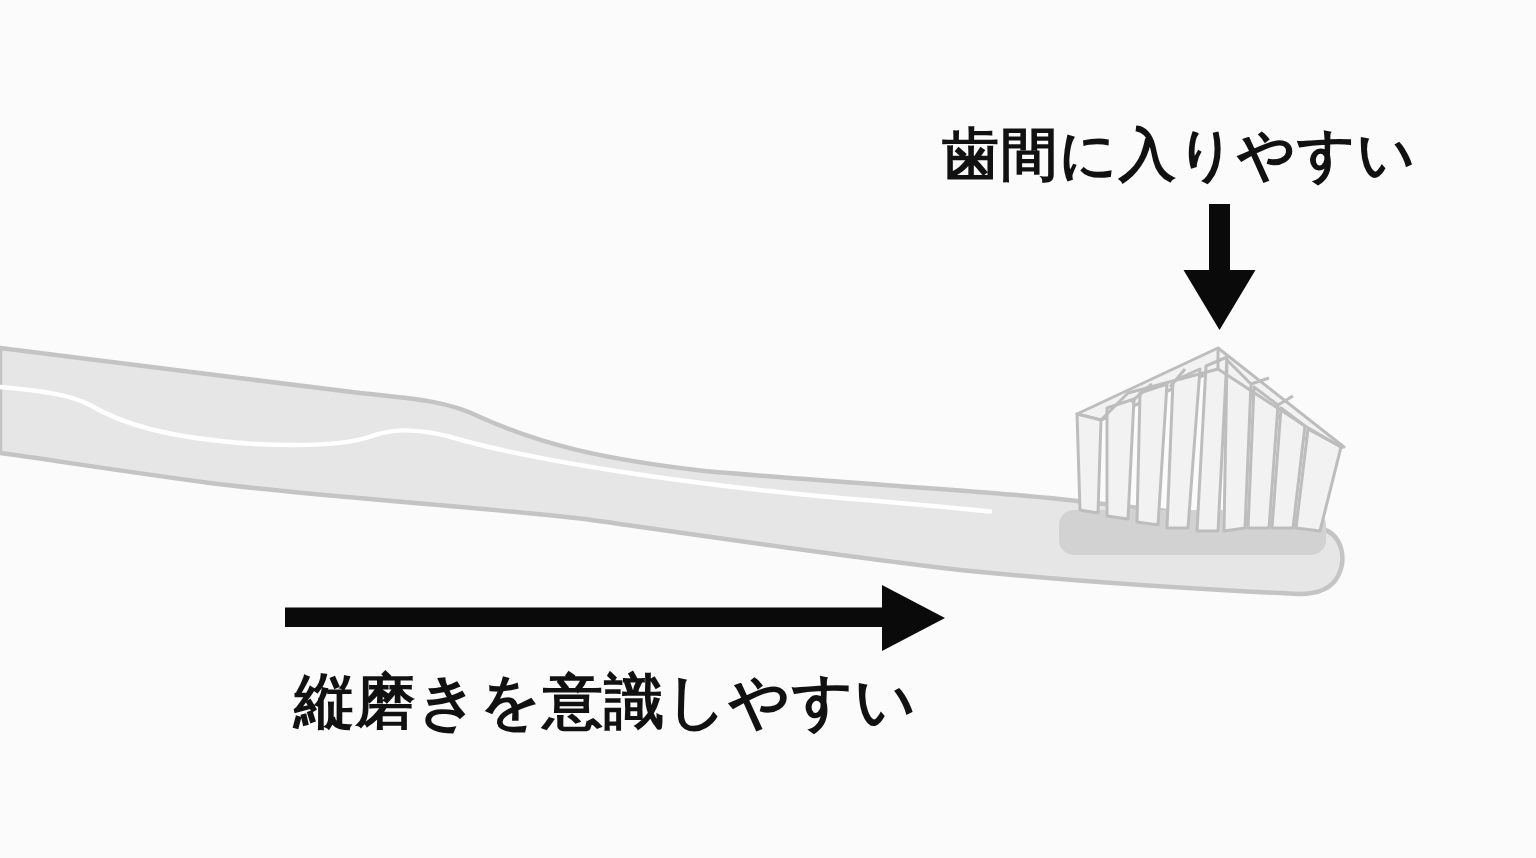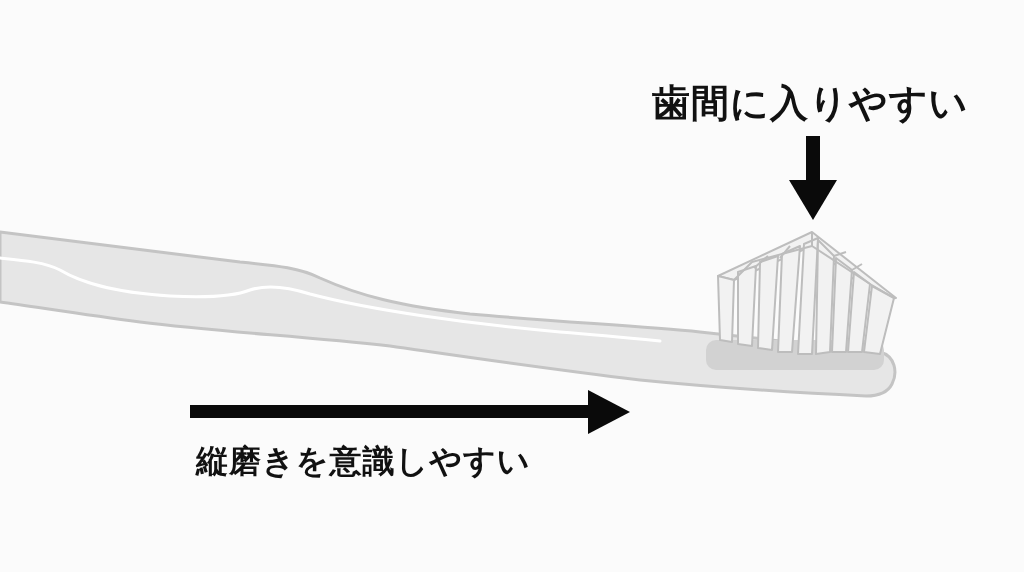--- a/index.html
+++ b/index.html
@@ -10,22 +10,22 @@
     position: relative;
   }
   .canvas { position: absolute; left: 0; top: 0; width: 1024px; height: 572px; }
   .label {
     position: absolute;
     font-weight: bold;
     color: #111111;
     white-space: nowrap;
     letter-spacing: 1px;
   }
-  .label-top { left: 652px; top: 78px; font-size: 38px; }
-  .label-bottom { left: 196px; top: 440px; font-size: 32px; }
+  .label-top { left: 628px; top: 78px; font-size: 38px; }
+  .label-bottom { left: 196px; top: 440px; font-size: 40px; }
 </style>
 </head>
 <body>
 
 <svg class="canvas" viewBox="0 0 1024 572" xmlns="http://www.w3.org/2000/svg">
 
   <g>
     <path d="M0,232 C60,240 160,252 240,262 C280,266 300,268 320,278 C360,296 400,306 470,314
              C560,322 640,326 700,332 L880,352 C895,356 898,372 892,384
              C888,392 880,396 866,396 C780,392 720,388 640,380

